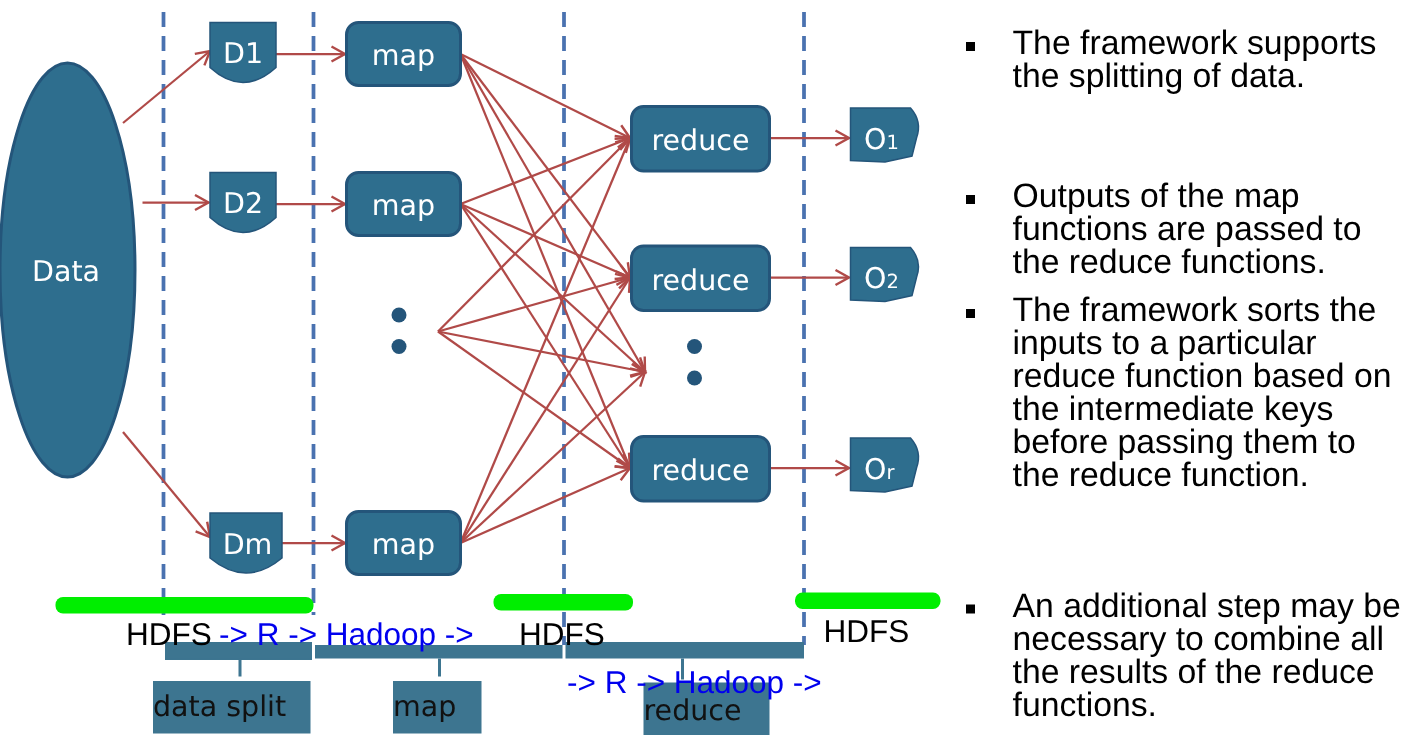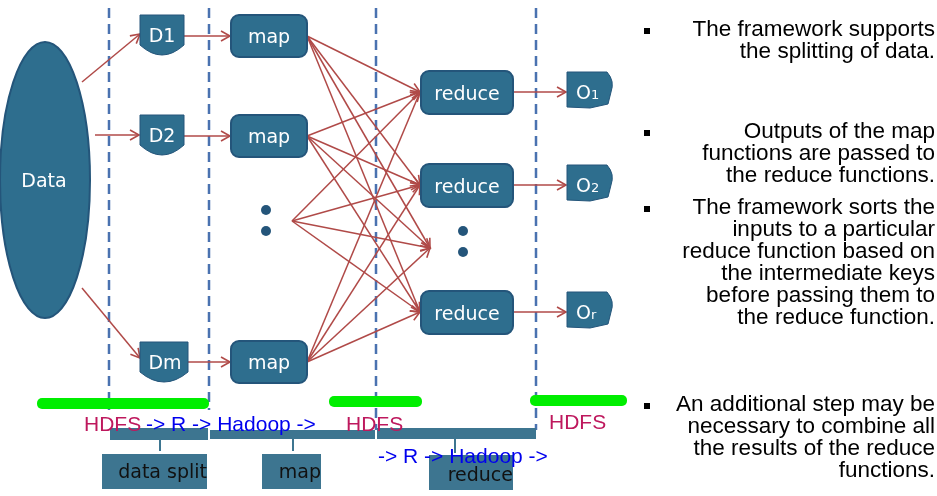--- a/index.html
+++ b/index.html
@@ -2,25 +2,25 @@
 <html><head>
 <meta charset="utf-8">
 <style>
   html, body { margin: 0; padding: 0; background: #ffffff; }
   body { width: 937px; height: 496px; position: relative; overflow: hidden; font-family: "DejaVu Sans", sans-serif; }
   #diagram { position: absolute; left: 0; top: 0; width: 937px; height: 496px; }
   .node-text { fill: #ffffff; font-family: "DejaVu Sans", sans-serif; }
   .bullets { position: absolute; left: 640px; top: 0; width: 297px; font-family: "Liberation Sans", sans-serif; font-size: 22.5px; line-height: 22px; color: #000; }
   .bullet { position: absolute; left: 0; width: 297px; }
   .bullet .mark { position: absolute; left: 4px; top: 10px; width: 6px; height: 6px; background: #000; }
-  .bullet .txt { position: absolute; left: 35px; width: 260px; text-align: right; }
+  .bullet .txt { position: absolute; left: 35px; width: 260px; }
   .overlay { position: absolute; font-family: "Liberation Sans", sans-serif; font-size: 21px; white-space: nowrap; }
-  .green { color: #be185d; }
+  .green { color: #000000; }
   .blue { color: #0000ee; font-weight: normal; }
-  .stage-box { position: absolute; background: #3d7590; color: #111; font-family: "DejaVu Sans", sans-serif; font-size: 19px; text-align: right; }
+  .stage-box { position: absolute; background: #3d7590; color: #111; font-family: "DejaVu Sans", sans-serif; font-size: 19px; text-align: left; }
 </style>
 </head>
 <body>
 
 <svg id="diagram" xmlns="http://www.w3.org/2000/svg" width="937" height="496" viewBox="0 0 937 496">
   <defs>
     <marker id="arr" markerWidth="12" markerHeight="12" refX="10" refY="6" orient="auto" markerUnits="userSpaceOnUse">
       <path d="M1,1 L10,6 L1,11" fill="none" stroke="#b04a48" stroke-width="1.6"></path>
     </marker>
   </defs>

